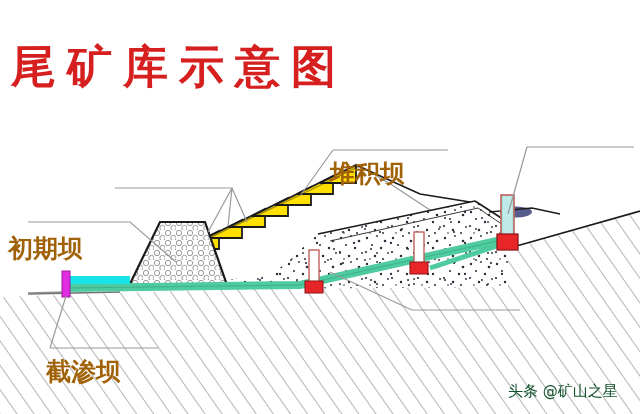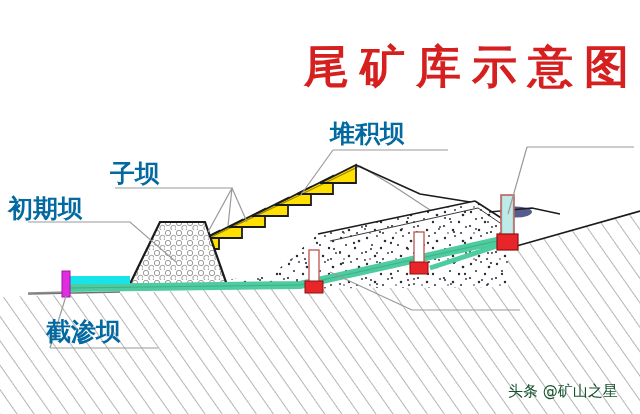--- a/index.html
+++ b/index.html
@@ -8,40 +8,41 @@
     background:#ffffff;
     font-family:"Liberation Sans","DejaVu Sans",sans-serif;
     overflow:hidden;
     position:relative;
   }
   #stage{position:absolute;left:0;top:0;width:640px;height:414px;}
   #diagram{position:absolute;left:0;top:0;}
   .title{
     position:absolute;
     left:0;top:42px;width:640px;
-    text-align:right;
+    text-align:left;
     font-size:45px;
     font-weight:bold;
     letter-spacing:11px;
     color:#d6201f;
     font-family:"DejaVu Sans","Liberation Sans",sans-serif;
     text-indent:11px;
     line-height:1.1;
     user-select:none;
   }
   .lbl{
     position:absolute;
     font-size:25px;
     font-weight:bold;
-    color:#0369a1;
+    color:#a16207;
     font-family:"DejaVu Sans","Liberation Sans",sans-serif;
     white-space:nowrap;
     letter-spacing:0px;
     line-height:1;
     user-select:none;
+    margin-top:40px;
   }
   #lbl-chuqiba{left:8px;top:196px;}
   #lbl-ziba{left:110px;top:161px;}
   #lbl-duijiba{left:330px;top:121px;}
   #lbl-paishuijing{left:524px;top:116px;}
   #lbl-jieshenba{left:46px;top:319px;text-align:right;}
   #lbl-paishuiguan{left:406px;top:281px;}
   .watermark{
     position:absolute;
     left:508px;top:382px;
@@ -202,18 +203,17 @@
 
       <path d="M 412,310 L 520,310 M 412,310 L 330,272"></path>
 
       <path d="M 50,348 L 158,348 M 50,348 L 66,296"></path>
     </g>
   </svg>
 
   <div class="title">尾矿库示意图</div>
 
   <div class="lbl" id="lbl-chuqiba">初期坝</div>
-  <div class="lbl" id="lbl-ziba">子坝</div>
   <div class="lbl" id="lbl-duijiba">堆积坝</div>
   <div class="lbl" id="lbl-jieshenba">截渗坝</div>
 
   <div class="watermark">头条 @矿山之星</div>
 </div>
 
 </body></html>

